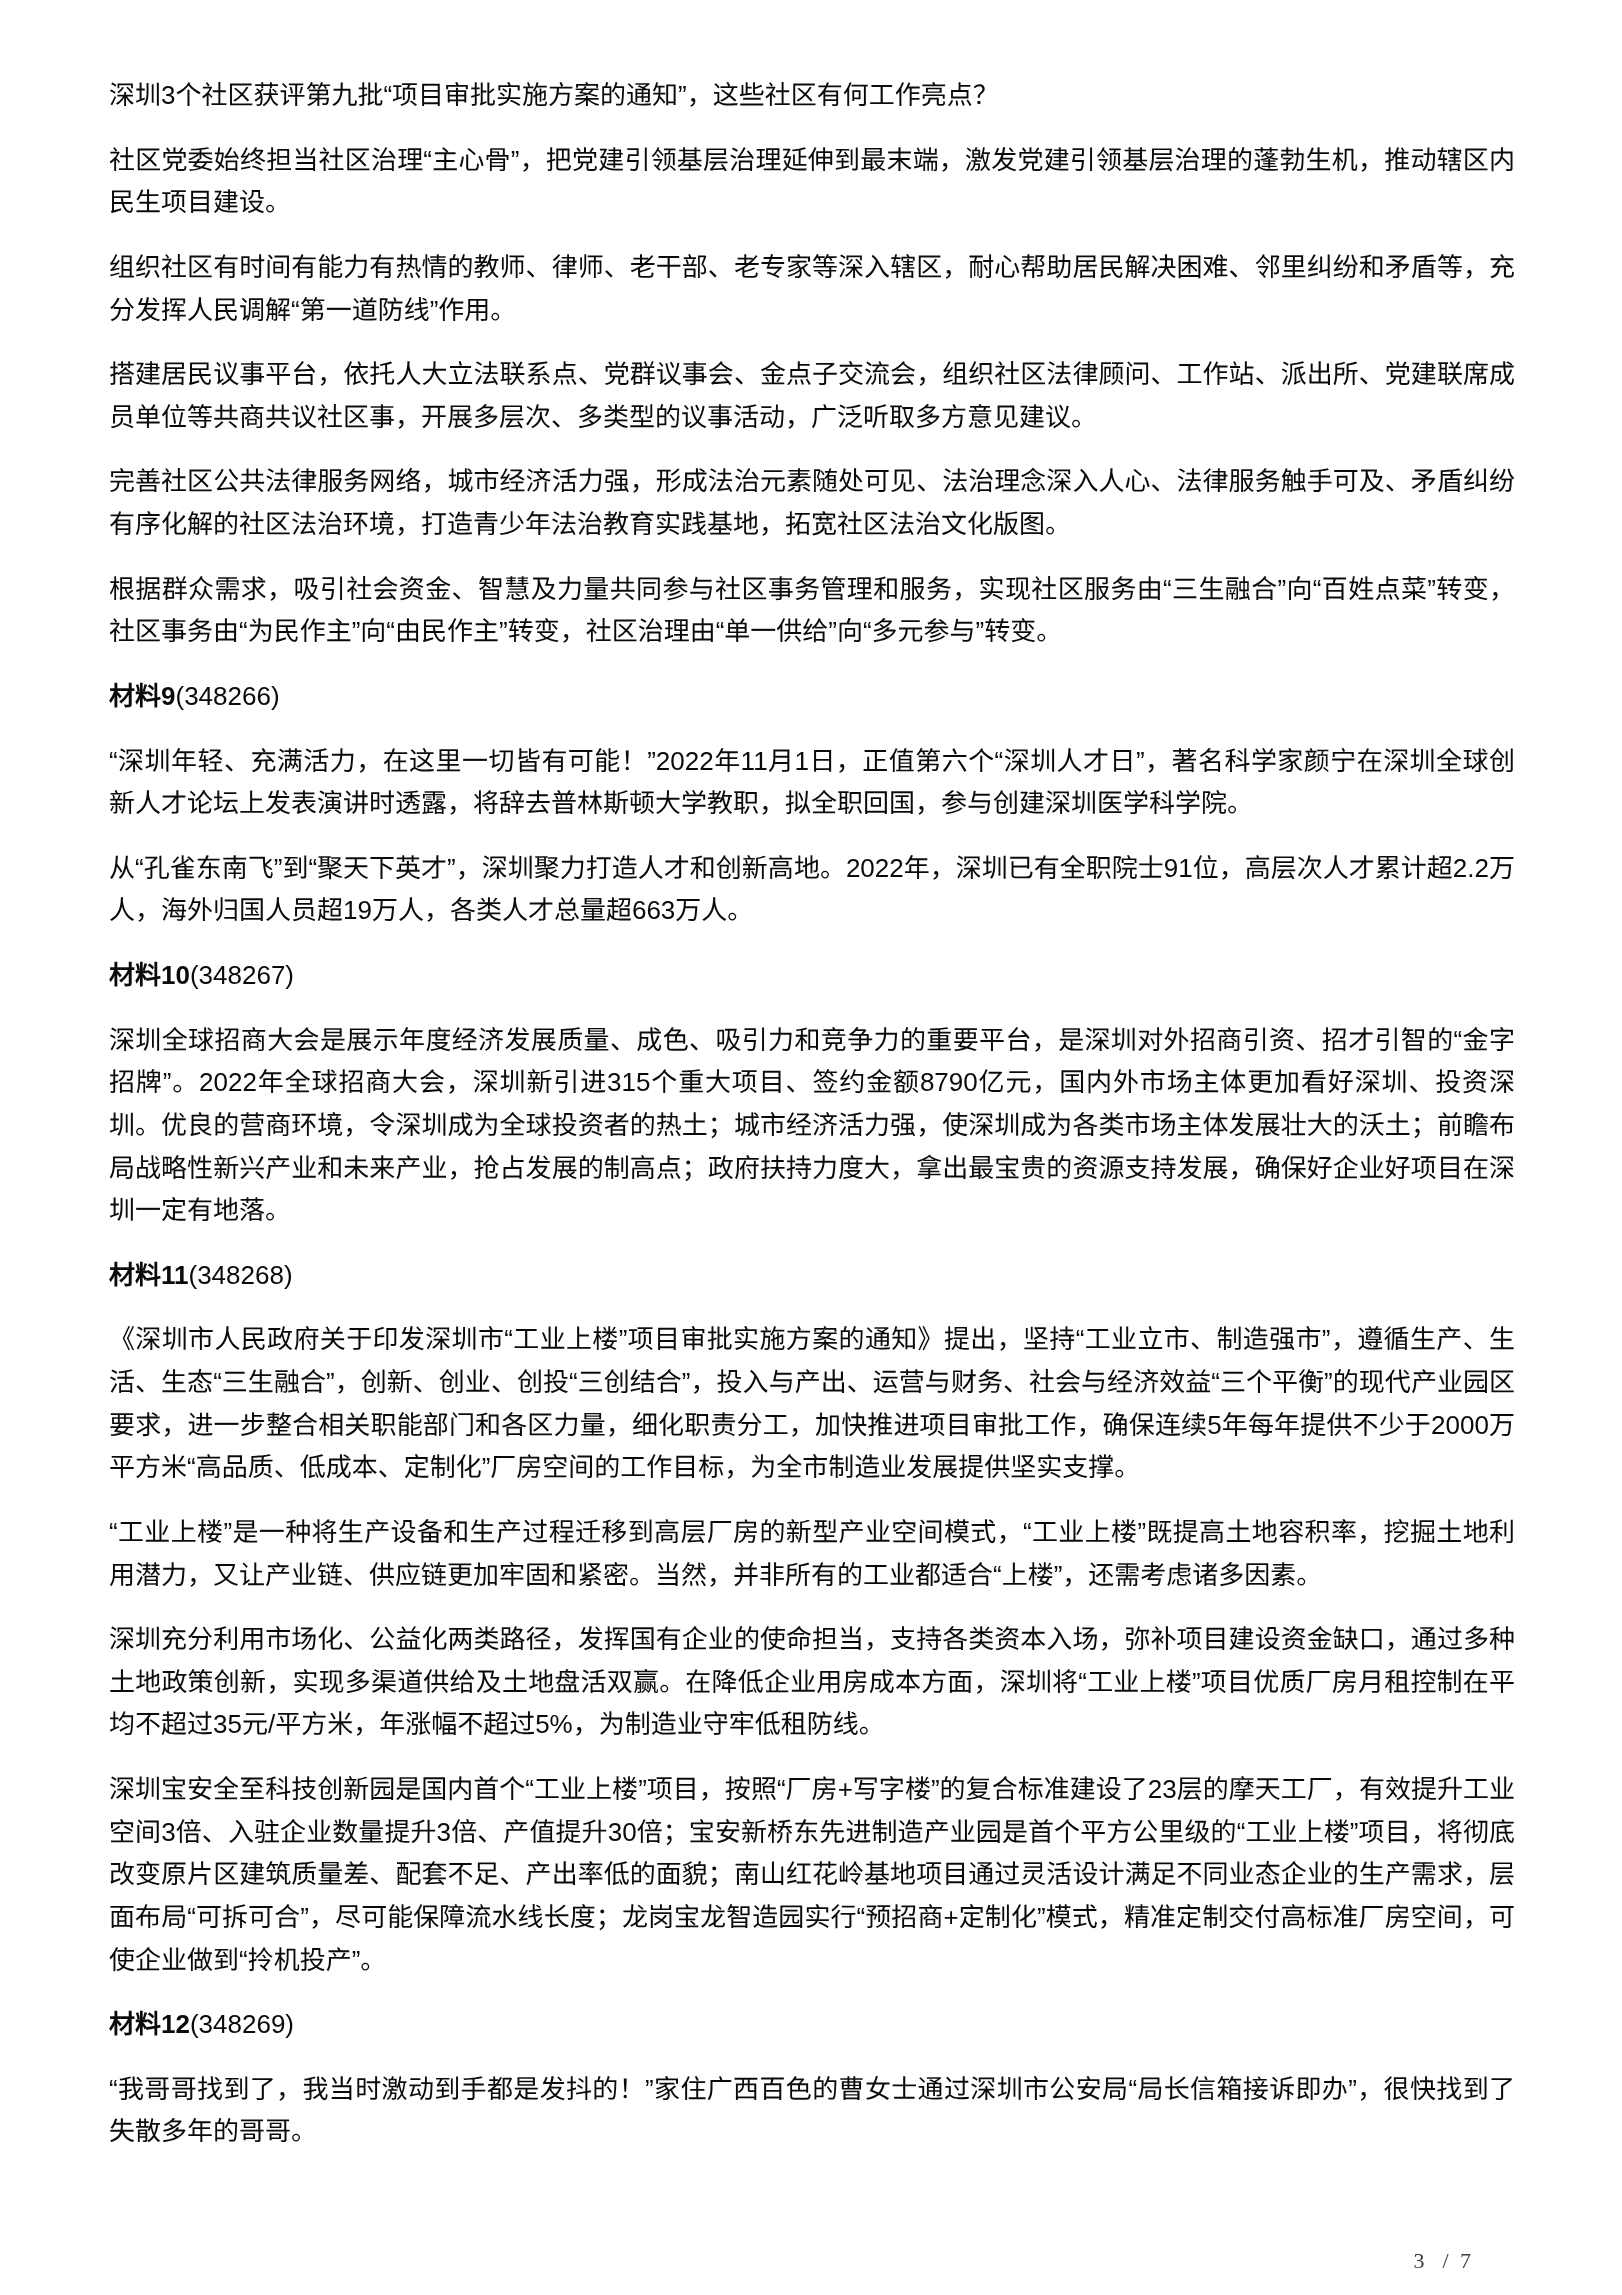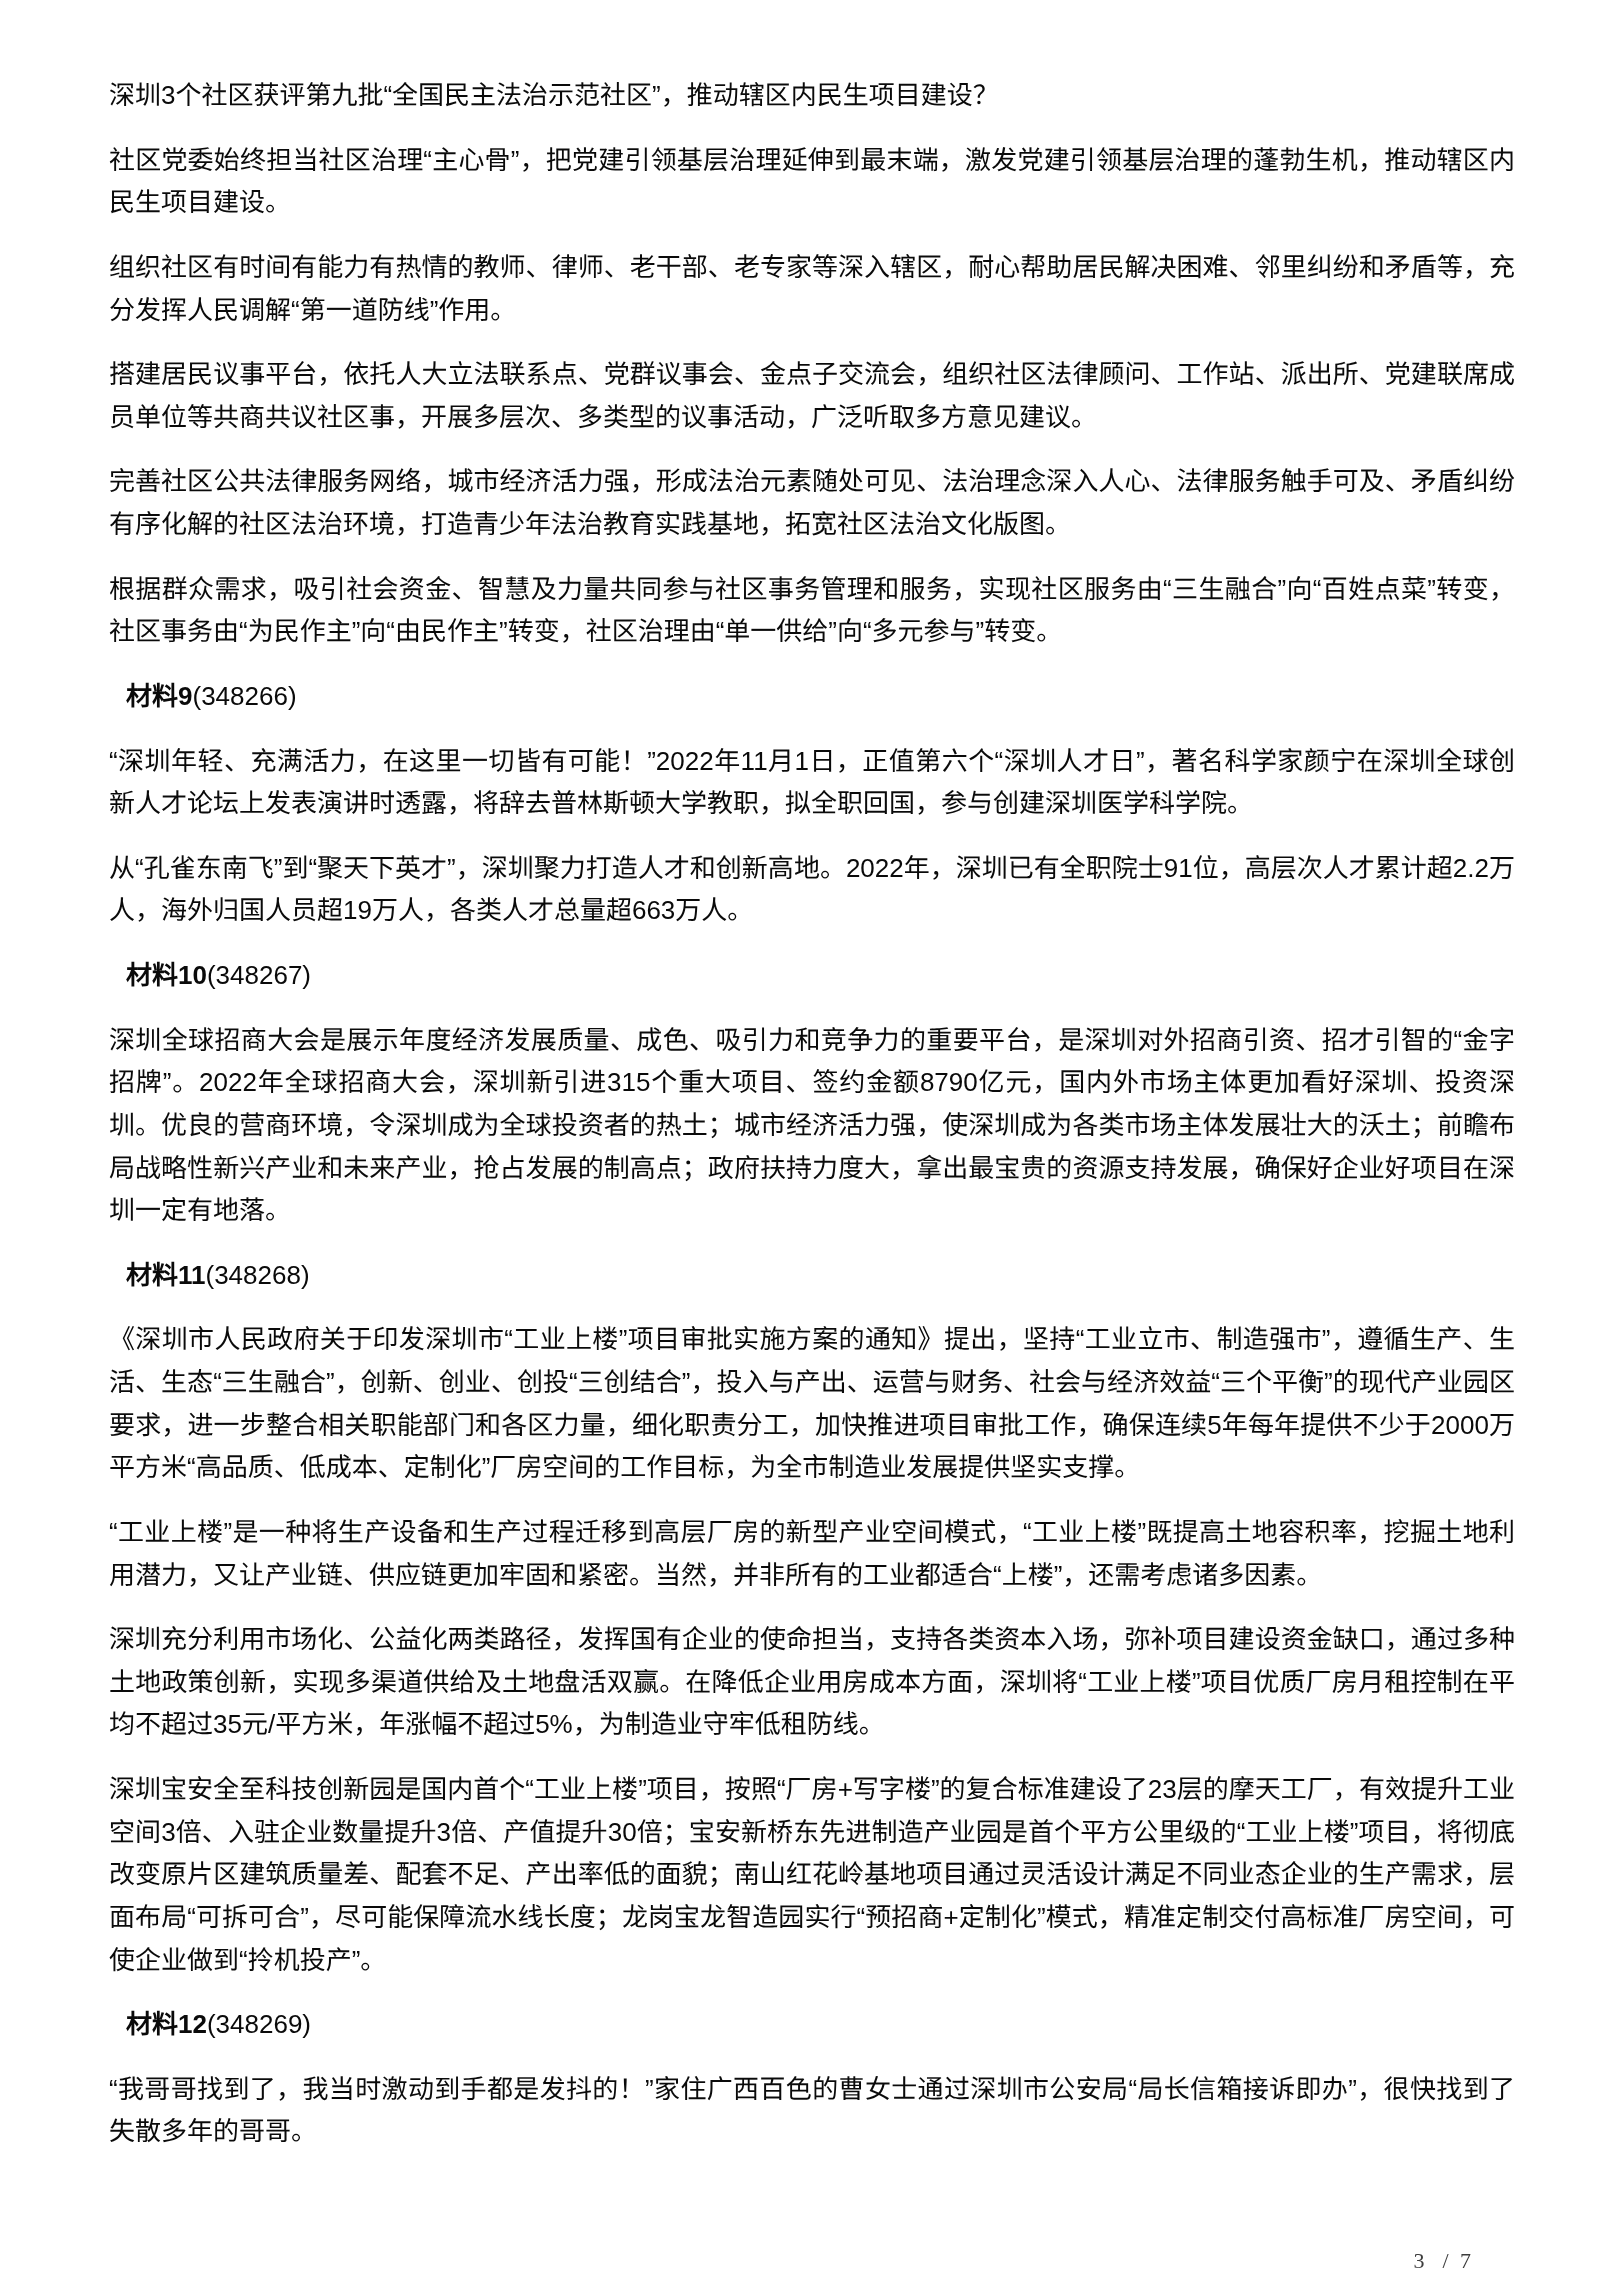--- a/index.html
+++ b/index.html
@@ -21,21 +21,21 @@
   .para {
     font-size: 26px;
     line-height: 1.64;
     text-align: justify;
     margin: 0 0 22px 0;
     word-break: break-all;
   }
   .heading {
     font-size: 26px;
     line-height: 1.64;
-    margin: 0 0 22px 17px;
+    margin: 0 0 22px 0;
     text-align: left;
   }
   .h-label {
     font-weight: bold;
   }
   .h-code {
     font-weight: normal;
   }
   .footer {
     position: absolute;
@@ -49,21 +49,21 @@
   }
   .footer .pg-cur { margin-right: 18px; }
   .footer .pg-sep { margin-right: 11.3px; }
 </style>
 </head>
 <body>
 
 <div class="page">
   <div class="content">
 
-    <p class="para">深圳3个社区获评第九批“全国民主法治示范社区”，推动辖区内民生项目建设？</p>
+    <p class="para">深圳3个社区获评第九批“项目审批实施方案的通知”，这些社区有何工作亮点？</p>
     <p class="para">社区党委始终担当社区治理“主心骨”，把党建引领基层治理延伸到最末端，激发党建引领基层治理的蓬勃生机，推动辖区内民生项目建设。</p>
     <p class="para">组织社区有时间有能力有热情的教师、律师、老干部、老专家等深入辖区，耐心帮助居民解决困难、邻里纠纷和矛盾等，充分发挥人民调解“第一道防线”作用。</p>
     <p class="para">搭建居民议事平台，依托人大立法联系点、党群议事会、金点子交流会，组织社区法律顾问、工作站、派出所、党建联席成员单位等共商共议社区事，开展多层次、多类型的议事活动，广泛听取多方意见建议。</p>
     <p class="para">完善社区公共法律服务网络，城市经济活力强，形成法治元素随处可见、法治理念深入人心、法律服务触手可及、矛盾纠纷有序化解的社区法治环境，打造青少年法治教育实践基地，拓宽社区法治文化版图。</p>
     <p class="para">根据群众需求，吸引社会资金、智慧及力量共同参与社区事务管理和服务，实现社区服务由“三生融合”向“百姓点菜”转变，社区事务由“为民作主”向“由民作主”转变，社区治理由“单一供给”向“多元参与”转变。</p>
 
     <p class="heading"><span class="h-label">材料9</span><span class="h-code">(348266)</span></p>
 
     <p class="para">“深圳年轻、充满活力，在这里一切皆有可能！”2022年11月1日，正值第六个“深圳人才日”，著名科学家颜宁在深圳全球创新人才论坛上发表演讲时透露，将辞去普林斯顿大学教职，拟全职回国，参与创建深圳医学科学院。</p>
     <p class="para">从“孔雀东南飞”到“聚天下英才”，深圳聚力打造人才和创新高地。2022年，深圳已有全职院士91位，高层次人才累计超2.2万人，海外归国人员超19万人，各类人才总量超663万人。</p>

